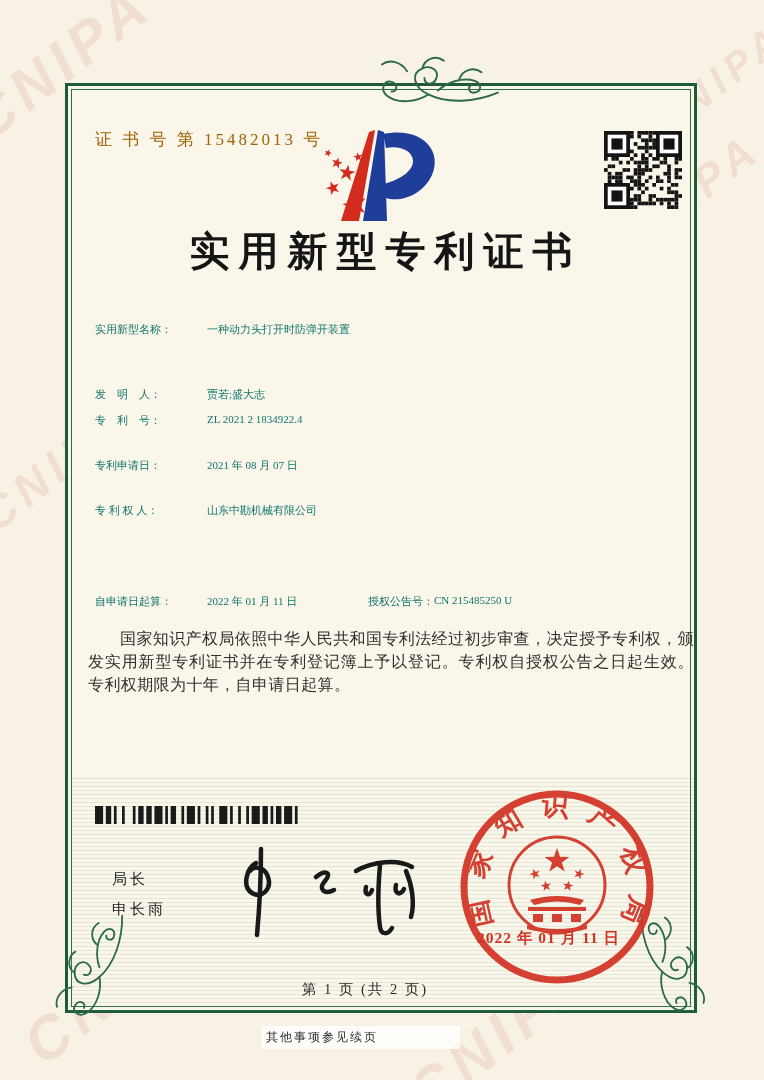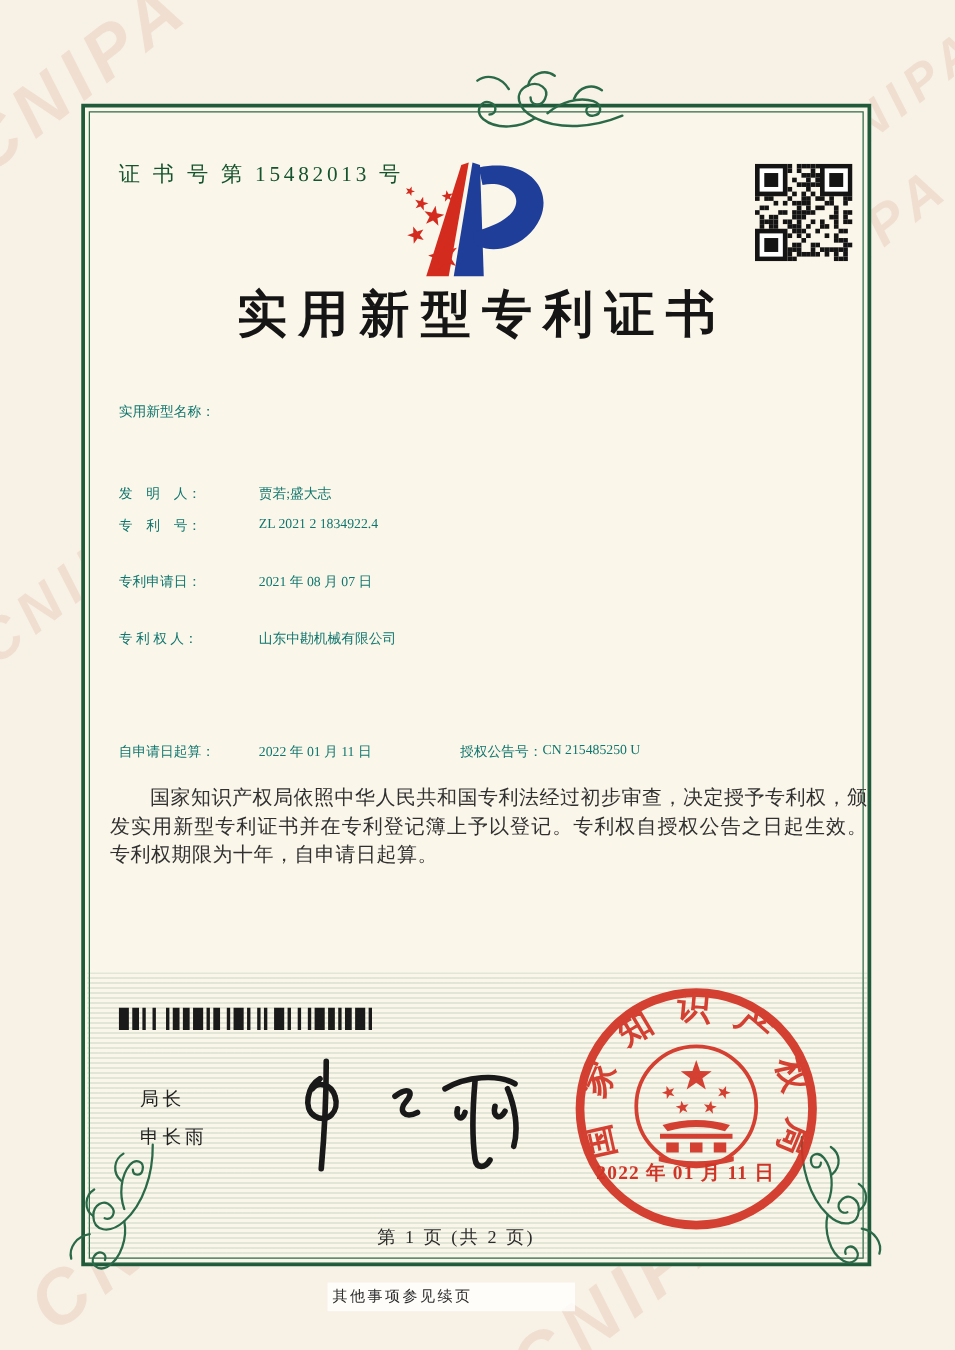--- a/index.html
+++ b/index.html
@@ -10,21 +10,21 @@
       font-style:italic;color:rgba(208,152,120,0.20);transform:rotate(-38deg);letter-spacing:7px;
       z-index:1;pointer-events:none;white-space:nowrap;}
   
   .frame{position:absolute;left:65px;top:83px;width:632px;height:930px;border:3px solid #1f5a3b;
          background:#fbf6ea;z-index:2;box-sizing:border-box;}
   .frame-inner{position:absolute;left:3px;top:3px;right:3px;bottom:3px;border:1px solid #2e6b4a;}
   .guilloche{position:absolute;left:70px;top:778px;width:624px;height:235px;z-index:2;
       background:repeating-linear-gradient(180deg,rgba(96,146,110,0.16) 0px,rgba(96,146,110,0.16) 1px,
       rgba(0,0,0,0) 1px,rgba(0,0,0,0) 4px);}
   .z{position:absolute;z-index:3;}
-  .cert-no{left:95px;top:128px;font-size:17px;letter-spacing:3px;color:#14532d;}
+  .cert-no{left:95px;top:128px;font-size:17px;letter-spacing:3px;color:#a16207;}
   .title{left:65px;top:224px;width:632px;text-align:center;font-size:40px;font-weight:700;
          letter-spacing:9px;text-indent:9px;color:#151515;}
   .row{left:95px;font-size:11px;display:flex;white-space:pre;color:#0f766e;}
   .lbl{display:inline-block;min-width:112px;white-space:pre;}
   .val{white-space:pre;}
   .val-fixed{display:inline-block;width:161px;}
   .paras{left:88px;top:627px;width:606px;font-size:16px;line-height:23px;letter-spacing:0.4px;
          color:#303030;text-align:justify;}
   .paras p{margin:0;text-indent:2em;}
   .sig-label{left:112px;font-family:"Liberation Sans","DejaVu Sans",sans-serif;font-size:15px;
@@ -241,21 +241,21 @@
       <rect x="55.714285714285715" y="3.7142857142857144" width="18.571428571428573" height="18.571428571428573" fill="#fff"></rect>
       <rect x="59.42857142857143" y="7.428571428571429" width="11.142857142857142" height="11.142857142857142" fill="#141414"></rect>
       <rect x="0" y="52" width="26" height="26" fill="#141414"></rect>
       <rect x="3.7142857142857144" y="55.714285714285715" width="18.571428571428573" height="18.571428571428573" fill="#fff"></rect>
       <rect x="7.428571428571429" y="59.42857142857143" width="11.142857142857142" height="11.142857142857142" fill="#141414"></rect>
     </svg>
 
   <div class="z title">实用新型专利证书</div>
 
   <div class="z row" style="top:322px;">
-    <span class="lbl">实用新型名称：</span>
+    <span class="lbl">实用新型名称：</span><span class="val">一种动力头打开时防弹开装置</span>
   </div>
   <div class="z row" style="top:368px;margin-top:19px;">
     <span class="lbl">发　明　人：</span><span class="val">贾若;盛大志</span>
   </div>
   <div class="z row" style="top:413px;">
     <span class="lbl">专　利　号：</span><span class="val">ZL 2021 2 1834922.4</span>
   </div>
   <div class="z row" style="top:458px;">
     <span class="lbl">专利申请日：</span><span class="val">2021 年 08 月 07 日</span>
   </div>

